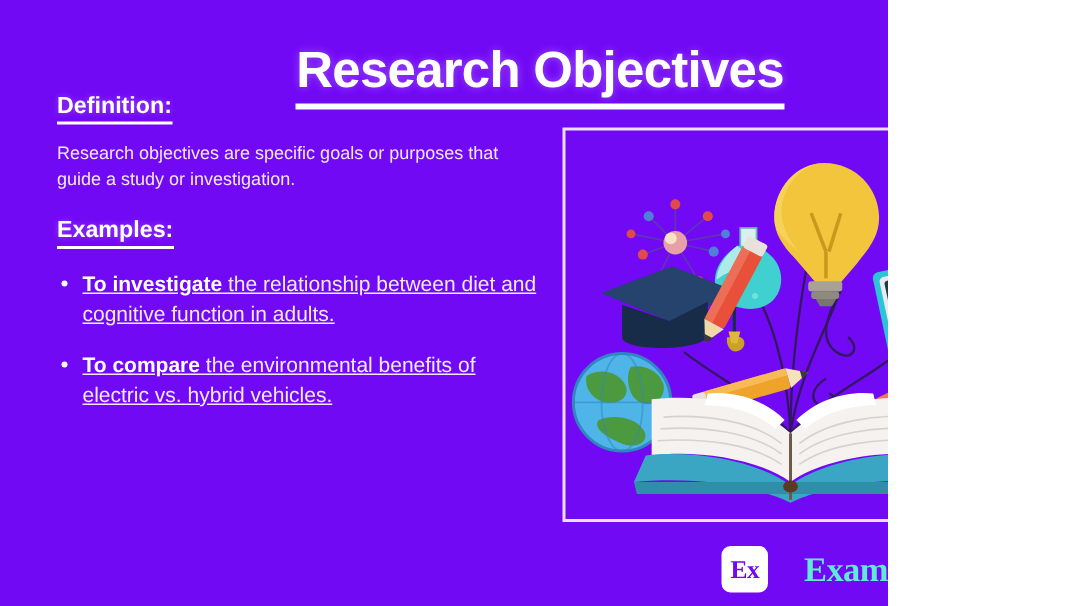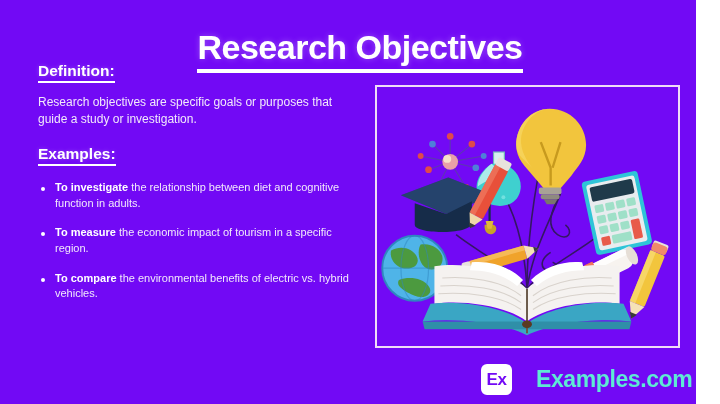--- a/index.html
+++ b/index.html
@@ -5,21 +5,21 @@
   html, body {
     margin: 0;
     padding: 0;
     background: #ffffff;
   }
   body {
     font-family: "Liberation Sans", sans-serif;
   }
   #slide {
     position: relative;
-    width: 696px;
+    width: 592px;
     height: 404px;
     background: #7209f5;
     overflow: hidden;
   }
 
   
   #title-wrap {
     position: absolute;
     top: 6px;
     left: 0;
@@ -65,24 +65,25 @@
   #examples-heading-wrap { margin-top: 2px; }
   #examples-list {
     list-style: none;
     margin: 3px 0 0 0;
     padding: 0;
   }
   #examples-list li {
     position: relative;
     padding-left: 17px;
     margin-bottom: 14px;
-    font-size: 11px;
+    font-size: 14px;
     line-height: 1.42;
     color: #f2e9fb;
     max-width: 312px;
+    text-decoration: underline;
   }
   #examples-list li:last-child { margin-bottom: 0; }
   #examples-list li::before {
     content: "";
     position: absolute;
     left: 3px;
     top: 7px;
     width: 4px;
     height: 4px;
     border-radius: 50%;
@@ -114,20 +115,21 @@
   }
 
   
   #logo {
     position: absolute;
     left: 481px;
     top: 364px;
     display: flex;
     align-items: center;
     gap: 24px;
+    font-family: Liberation Serif, serif;
   }
   #logo-badge {
     width: 31px;
     height: 31px;
     border-radius: 6px;
     background: #ffffff;
     color: #7209f5;
     font-size: 17px;
     font-weight: bold;
     display: flex;
@@ -157,23 +159,20 @@
       <div class="section-heading">Definition:</div>
       <p id="definition-text">Research objectives are specific goals or purposes that guide a study or investigation.</p>
     </div>
 
     <div id="examples-heading-wrap">
       <div class="section-heading">Examples:</div>
 
       <ul id="examples-list">
         <li>
           <span class="lead">To investigate</span><span> the relationship between diet and cognitive function in adults.</span>
-        </li>
-        <li>
-          <span class="lead">To measure</span><span> the economic impact of tourism in a specific region.</span>
         </li>
         <li>
           <span class="lead">To compare</span><span> the environmental benefits of electric vs. hybrid vehicles.</span>
         </li>
       </ul>
     </div>
   </div>
 
   <div id="illustration-panel">
     <svg id="illustration-svg" viewBox="0 0 305 263">

